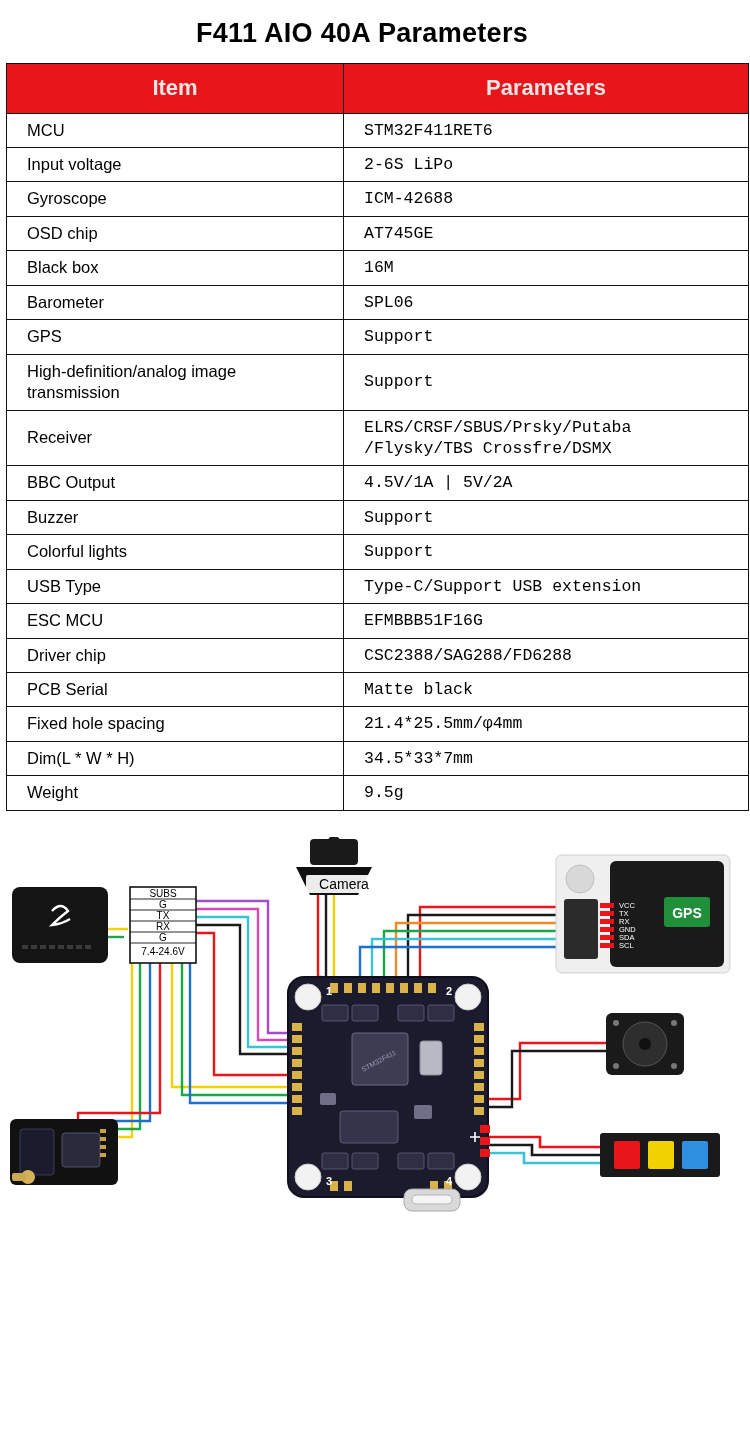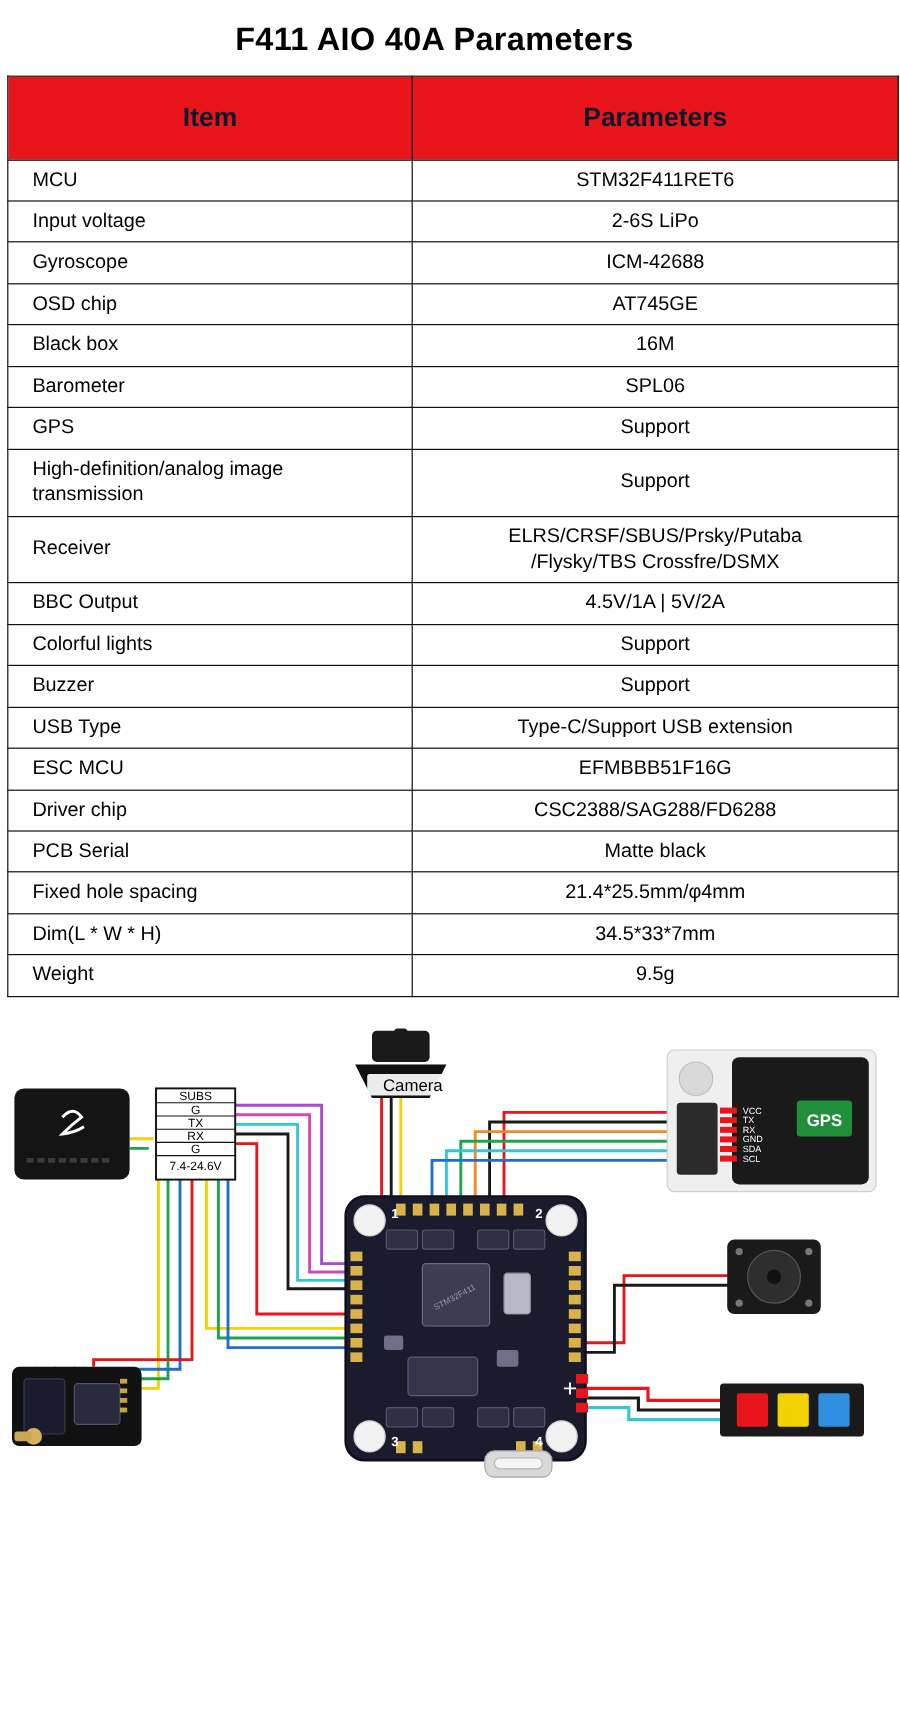--- a/index.html
+++ b/index.html
@@ -41,31 +41,31 @@
   }
   table.spec th, table.spec td {
     border: 1px solid #111;
     padding: 6px 20px;
     font-size: 16.5px;
     vertical-align: middle;
     line-height: 1.3;
   }
   table.spec thead th {
     background: #e8161a;
-    color: #0f172a;
+    color: #e5e5e5;
     font-size: 22px;
     font-weight: bold;
     text-align: center;
-    padding: 20px 0;
+    padding: 10px 0;
     border-color: #111;
   }
   col.c1 { width: 337px; }
   col.c2 { width: 405px; }
   td.item { text-align: left; }
-  td.param { text-align: center; }
+  td.param { text-align: left; font-family: Liberation Mono, monospace; }
   .twoline { line-height: 1.32; }
 
   
   .diagram {
     position: relative;
     width: 750px;
     height: 470px;
     margin-top: 26px;
     text-align: center;
   }
@@ -131,25 +131,25 @@
         <tr>
             <td class="item">Receiver</td>
             <td class="param twoline" style="white-space:pre-line">ELRS/CRSF/SBUS/Prsky/Putaba
 /Flysky/TBS Crossfre/DSMX</td>
           </tr>
         <tr>
             <td class="item">BBC Output</td>
             <td class="param">4.5V/1A | 5V/2A</td>
           </tr>
         <tr>
+            <td class="item">Buzzer</td>
+            <td class="param">Support</td>
+          </tr>
+        <tr>
             <td class="item">Colorful lights</td>
-            <td class="param">Support</td>
-          </tr>
-        <tr>
-            <td class="item">Buzzer</td>
             <td class="param">Support</td>
           </tr>
         <tr>
             <td class="item">USB Type</td>
             <td class="param">Type-C/Support USB extension</td>
           </tr>
         <tr>
             <td class="item">ESC MCU</td>
             <td class="param">EFMBBB51F16G</td>
           </tr>

